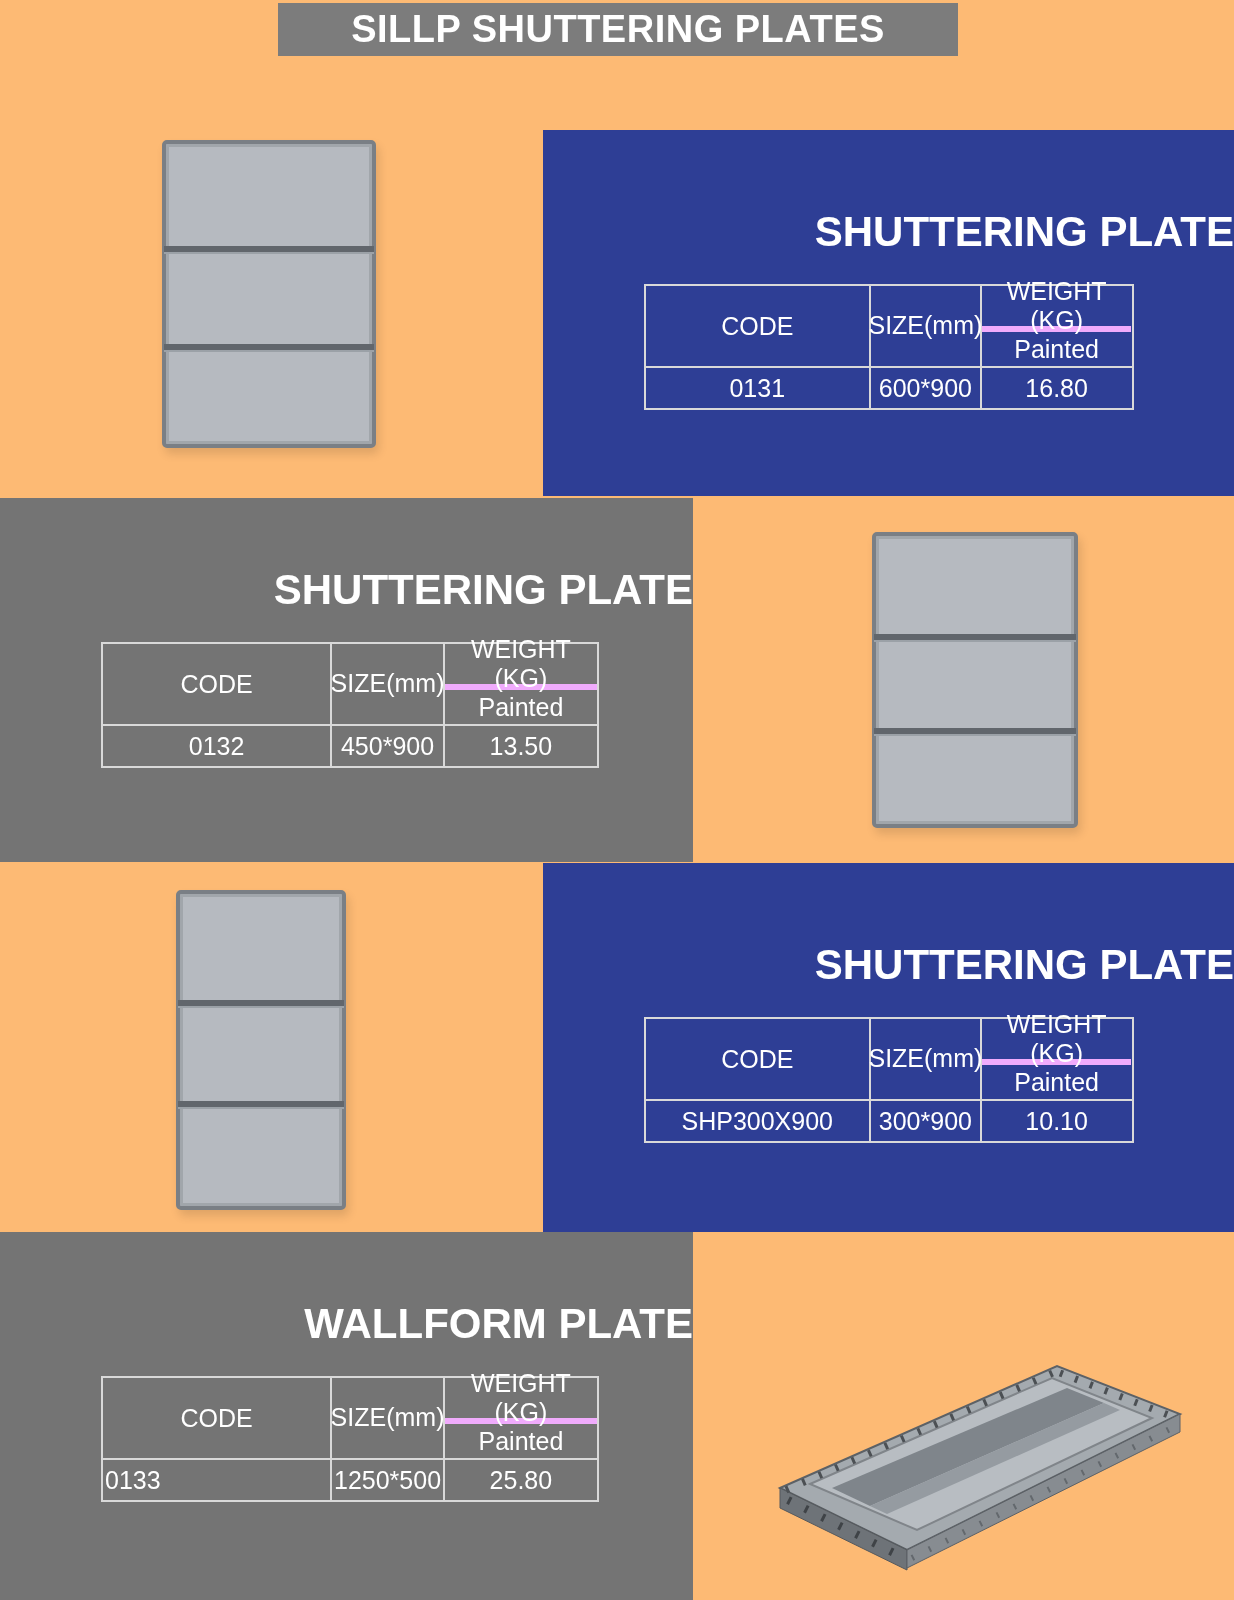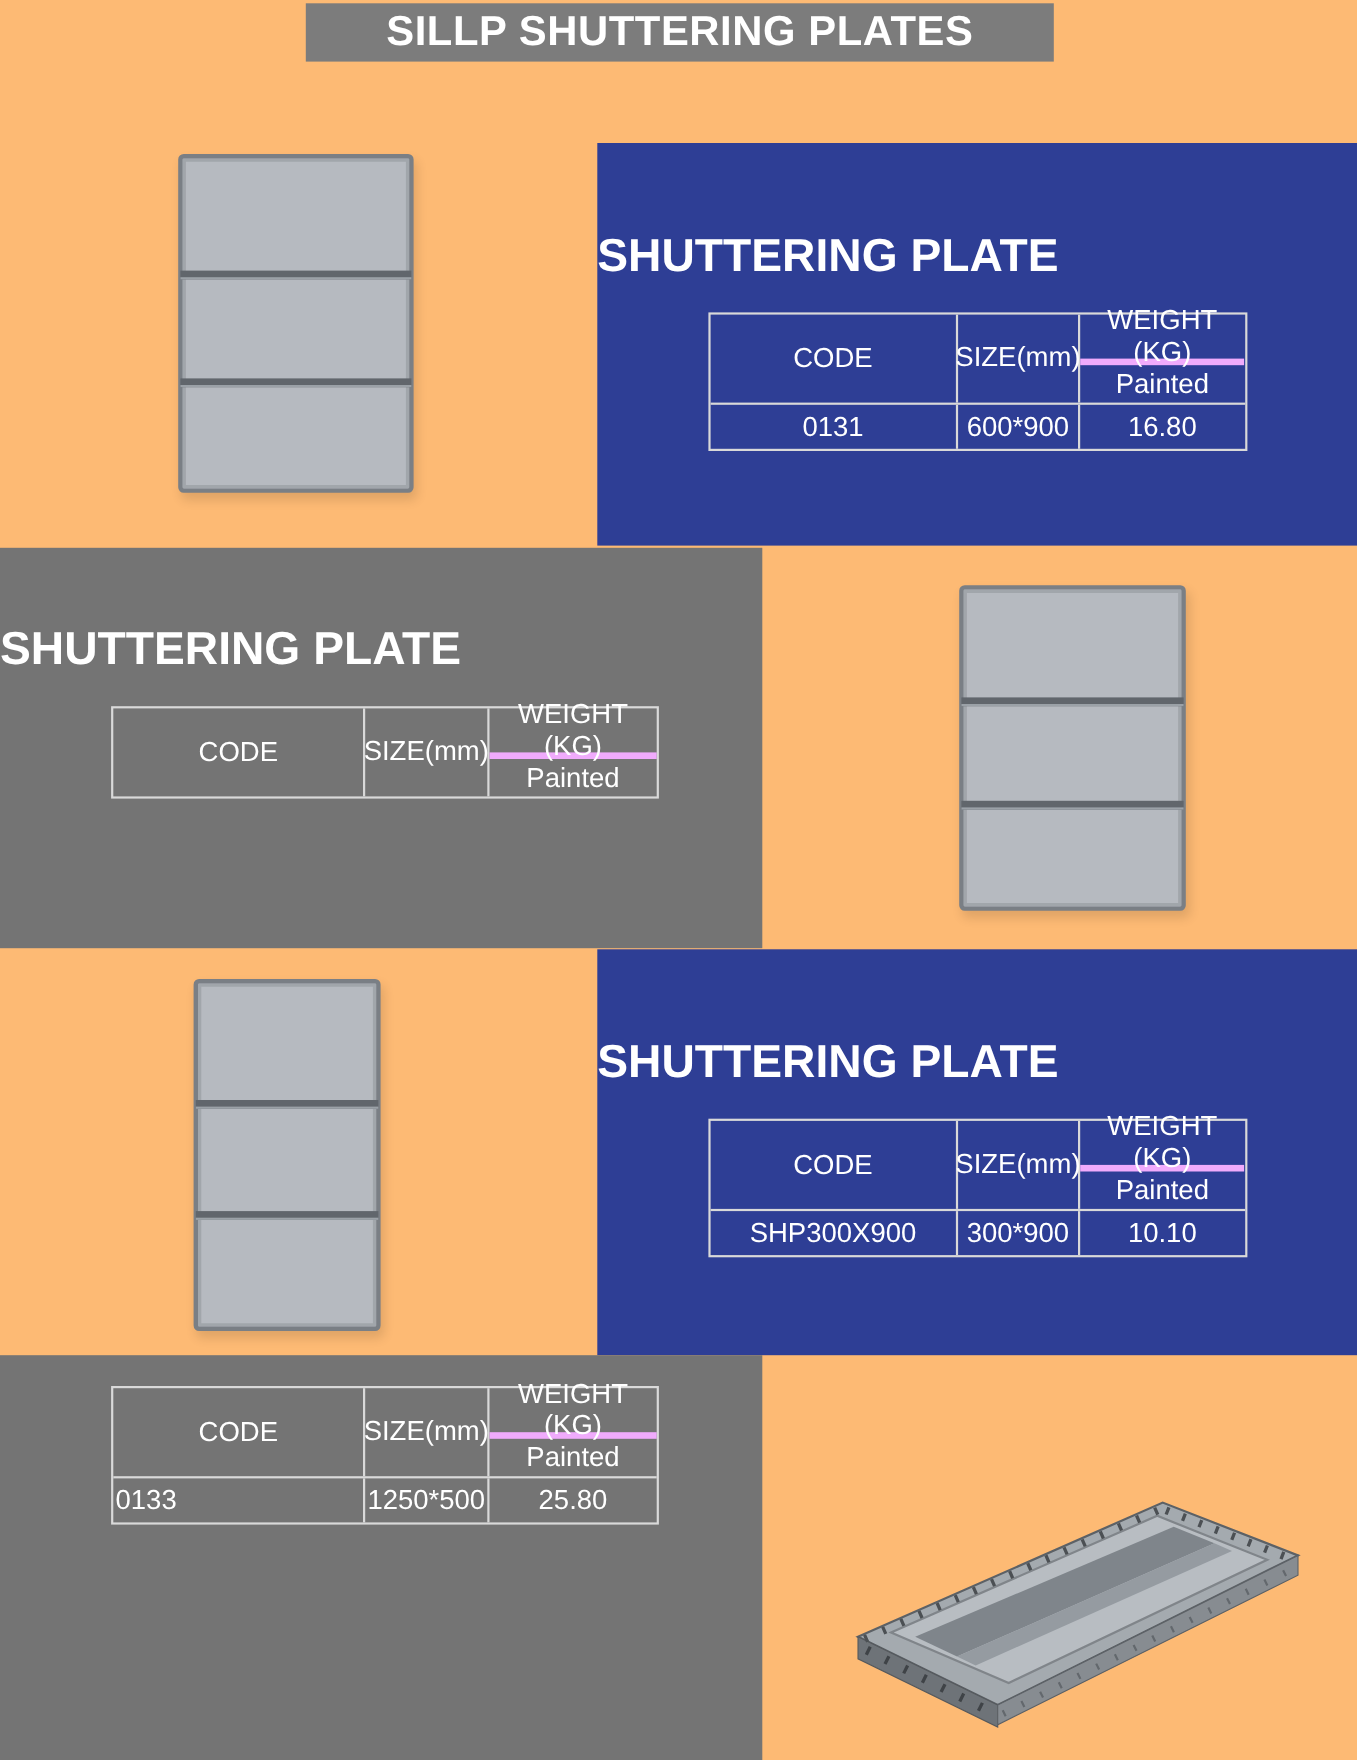--- a/index.html
+++ b/index.html
@@ -17,21 +17,21 @@
     display:flex; align-items:center; justify-content:center;
     font-size:38px; font-weight:bold; letter-spacing:0.5px;
   }
 
   
   .panel { position:absolute; }
   .panel.blue { background:#2e3e95; }
   .panel.gray { background:#747474; }
 
   .panel-title {
-    text-align:left; color:#ffffff; font-weight:bold;
+    text-align:right; color:#ffffff; font-weight:bold;
     font-size:42px; letter-spacing:0px; margin:0; padding-top:78px;
   }
   .panel.gray .panel-title { padding-top:68px; }
 
   
   .tbl {
     margin:28px auto 0; width:490px; color:#ffffff;
     border:2px solid #d9d9d9; box-sizing:border-box; font-size:25px;
   }
   .panel.gray .tbl { margin-left:101px; width:498px; }
@@ -108,20 +108,25 @@
         <div class="c1">CODE</div>
         <div class="c2 two-line">
           <span>SIZE</span>
           <span>(mm)</span>
         </div>
         <div class="c3 split">
           <div class="w-top">WEIGHT (KG)</div>
           <div class="w-bottom">Painted</div>
         </div>
       </div>
+      <div class="tbl-row">
+        <div class="c1">0132</div>
+        <div class="c2">450*900</div>
+        <div class="c3">13.50</div>
+      </div>
     </div>
   </div>
 
   <div class="plate" style="left:872px; top:532px; width:198px; height:288px;">
     <div class="divider d1"></div>
     <div class="divider d2"></div>
   </div>
 
   <div class="plate" style="left:176px; top:890px; width:162px; height:312px;">
     <div class="divider d1"></div>
@@ -144,20 +149,21 @@
       </div>
       <div class="tbl-row">
         <div class="c1">SHP300X900</div>
         <div class="c2">300*900</div>
         <div class="c3">10.10</div>
       </div>
     </div>
   </div>
 
   <div class="panel gray" style="left:0px; top:1232px; width:693px; height:368px;">
+    <h2 class="panel-title">WALLFORM PLATE</h2>
     <div class="tbl">
       <div class="tbl-head">
         <div class="c1">CODE</div>
         <div class="c2 two-line">
           <span>SIZE</span>
           <span>(mm)</span>
         </div>
         <div class="c3 split">
           <div class="w-top">WEIGHT (KG)</div>
           <div class="w-bottom">Painted</div>

